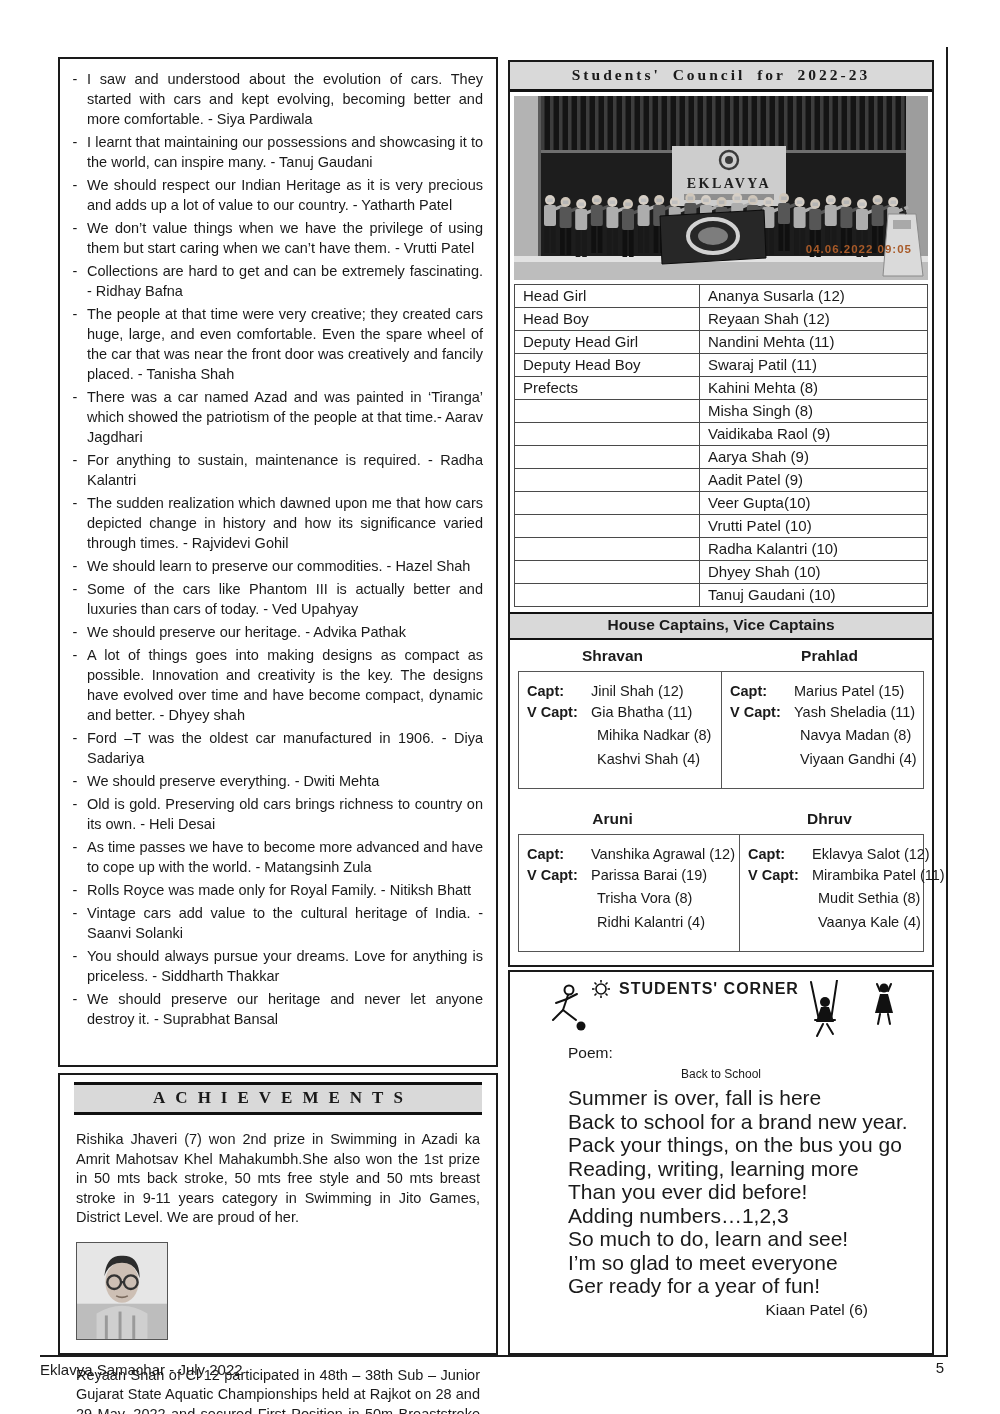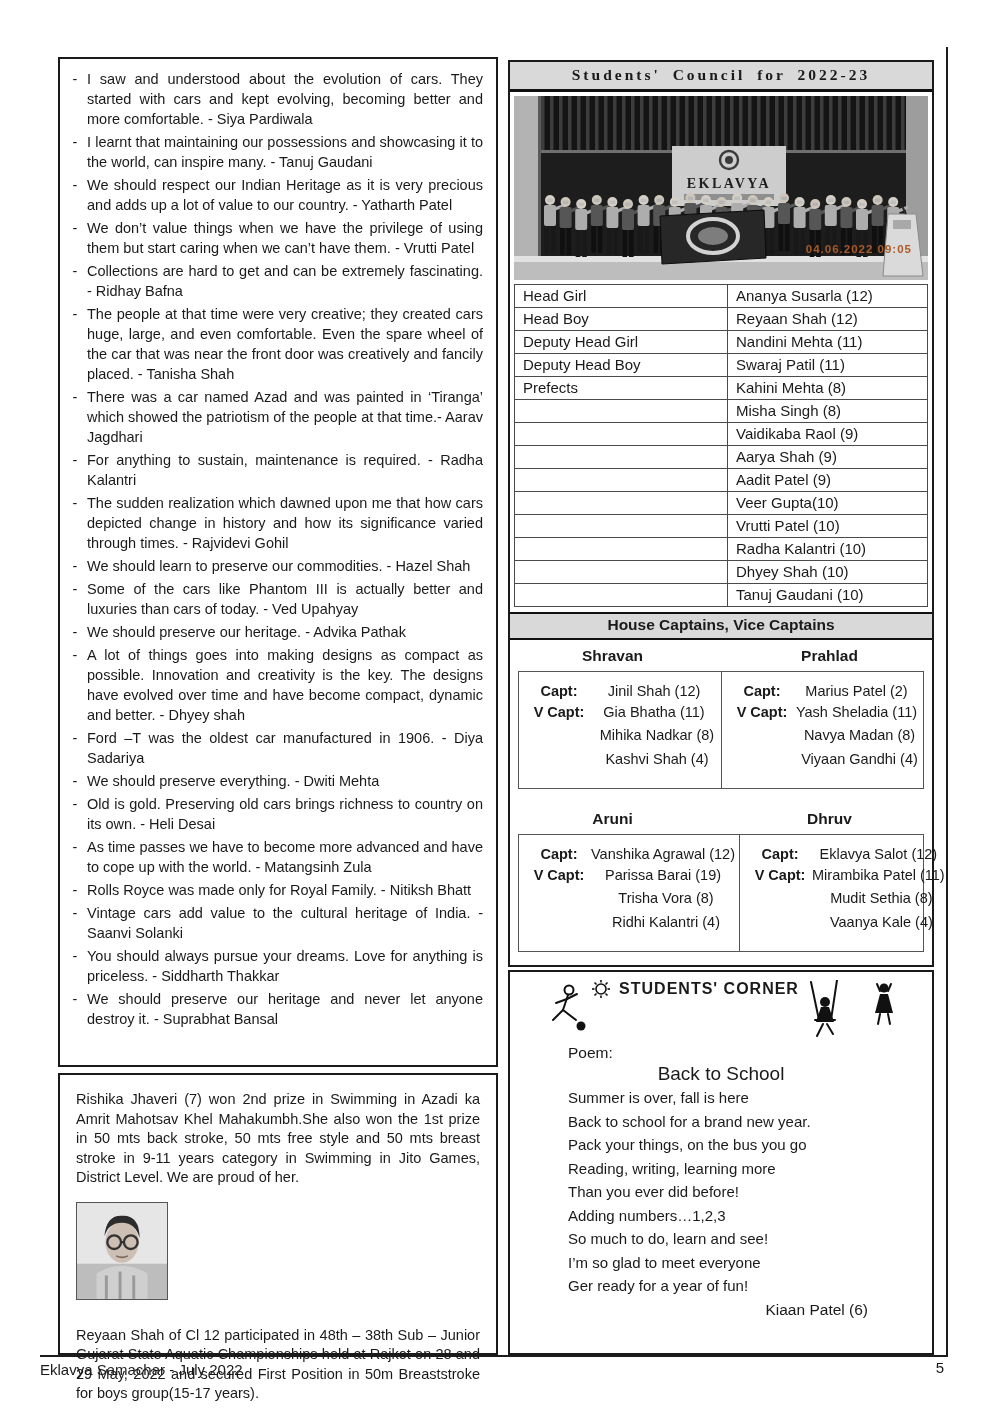--- a/index.html
+++ b/index.html
@@ -45,46 +45,46 @@
     border:2px solid #1a1a1a;
   }
   .council-bar{
     background:var(--bar-bg);border-bottom:3px solid #111;
     text-align:center;font-family:"Liberation Serif", serif;font-weight:bold;
     font-size:15.5px;letter-spacing:3px;word-spacing:5px;padding:4px 0 5px;
   }
   .council-photo{display:block;margin:4px;}
   table.council{width:414px;margin:2px 4px 0;border-collapse:collapse;font-size:15px;}
   table.council td{border:1.4px solid #4a4a4a;padding:2px 8px 3px;height:20px;}
-  table.council td:first-child{width:213px;margin-left:48px;}
+  table.council td:first-child{width:185px;margin-left:48px;}
   .houses-bar{
     background:var(--bar-bg);border-top:2.5px solid #111;border-bottom:2.5px solid #111;
     text-align:center;font-weight:bold;font-size:15.5px;padding:2px 0 4px;margin-top:5px;
   }
   .house-pair{margin:2px 8px 0;}
   .house-pair.second{margin-top:16px;}
   .pair-names{display:grid;grid-template-columns:1fr 1fr;gap:28px;}
   .pair-names div{text-align:center;font-weight:bold;font-size:15.5px;padding:5px 0 6px;}
   .pair-boxes{border:1.5px solid #555;display:grid;grid-template-columns:1fr 1fr;height:118px;}
-  .house-cell{padding:9px 4px 0 8px;font-size:14.5px;text-align:center;}
+  .house-cell{padding:9px 4px 0 8px;font-size:14.5px;}
   .house-cell + .house-cell{border-left:1.5px solid #555;}
   .house-row{display:grid;grid-template-columns:64px 1fr;line-height:21px;white-space:nowrap;}
   .house-row .lbl{font-weight:bold;}
   .house-other{margin-left:70px;line-height:24px;white-space:nowrap;}
 
   
   .corner-box{
     position:absolute;left:508px;top:970px;width:426px;height:385px;
     border:2px solid #1a1a1a;padding-top:8px;
   }
   .corner-head{display:flex;justify-content:center;gap:4px;height:62px;}
   .corner-title{font-weight:bold;font-size:16px;letter-spacing:1px;}
   .poem-label{margin:2px 0 0 58px;font-size:15.5px;}
-  .poem-title{text-align:center;font-size:19px;line-height:24px;}
-  .poem-line{margin-left:58px;font-size:15px;line-height:23.5px;}
+  .poem-title{text-align:center;font-size:12px;line-height:24px;}
+  .poem-line{margin-left:58px;font-size:21px;line-height:23.5px;}
   .poem-author{text-align:right;margin:3px 64px 0 0;font-size:15.5px;}
 
   
   .right-rule{position:absolute;left:946px;top:47px;width:2px;height:1308px;background:#1c1c1c;}
   .footer-rule{position:absolute;left:40px;top:1355px;width:908px;height:2px;background:#1c1c1c;}
   .footer-left{position:absolute;left:40px;top:1361px;font-size:15px;}
   .footer-page{position:absolute;left:896px;top:1359px;width:48px;text-align:right;font-size:15px;}
 </style>
 </head>
 <body>
@@ -172,20 +172,21 @@
         <span class="qtext">You should always pursue your dreams. Love for anything is priceless. - Siddharth Thakkar</span>
       </div>
       <div class="quote">
         <span class="dash">-</span>
         <span class="qtext">We should preserve our heritage and never let anyone destroy it. - Suprabhat Bansal</span>
       </div>
     </div>
 </div>
 
 <div class="achieve-box">
+  <div class="achieve-bar">ACHIEVEMENTS</div>
 
   <div class="achieve-item">
     <div class="achieve-text">Rishika Jhaveri (7) won 2nd prize in Swimming in Azadi ka Amrit Mahotsav Khel Mahakumbh.She also won the 1st prize in 50 mts back stroke, 50 mts free style and 50 mts breast stroke in 9-11 years category in Swimming in Jito Games, District Level. We are proud of her.</div>
     <svg class="achieve-photo" viewBox="0 0 92 98">
       <rect width="92" height="98" fill="#e6e6e6"></rect>
       <rect y="62" width="92" height="36" fill="#bdbdbd"></rect>
       <path d="M20 72 Q46 56 72 72 L72 98 L20 98 Z" fill="#cfcfcf"></path>
       <line x1="30" y1="74" x2="30" y2="98" stroke="#9a9a9a" stroke-width="3"></line>
       <line x1="44" y1="70" x2="44" y2="98" stroke="#9a9a9a" stroke-width="3"></line>
       <line x1="58" y1="74" x2="58" y2="98" stroke="#9a9a9a" stroke-width="3"></line>
@@ -376,21 +377,21 @@
         <div class="house-row">
             <span class="lbl">V Capt:</span>
             <span>Gia Bhatha (11)</span>
           </div>
         <div class="house-other">Mihika Nadkar (8)</div>
         <div class="house-other">Kashvi Shah (4)</div>
       </div>
       <div class="house-cell">
         <div class="house-row">
             <span class="lbl">Capt:</span>
-            <span>Marius Patel (2)</span>
+            <span>Marius Patel (15)</span>
           </div>
         <div class="house-row">
             <span class="lbl">V Capt:</span>
             <span>Yash Sheladia (11)</span>
           </div>
         <div class="house-other">Navya Madan (8)</div>
         <div class="house-other">Viyaan Gandhi (4)</div>
       </div>
     </div>
   </div>

